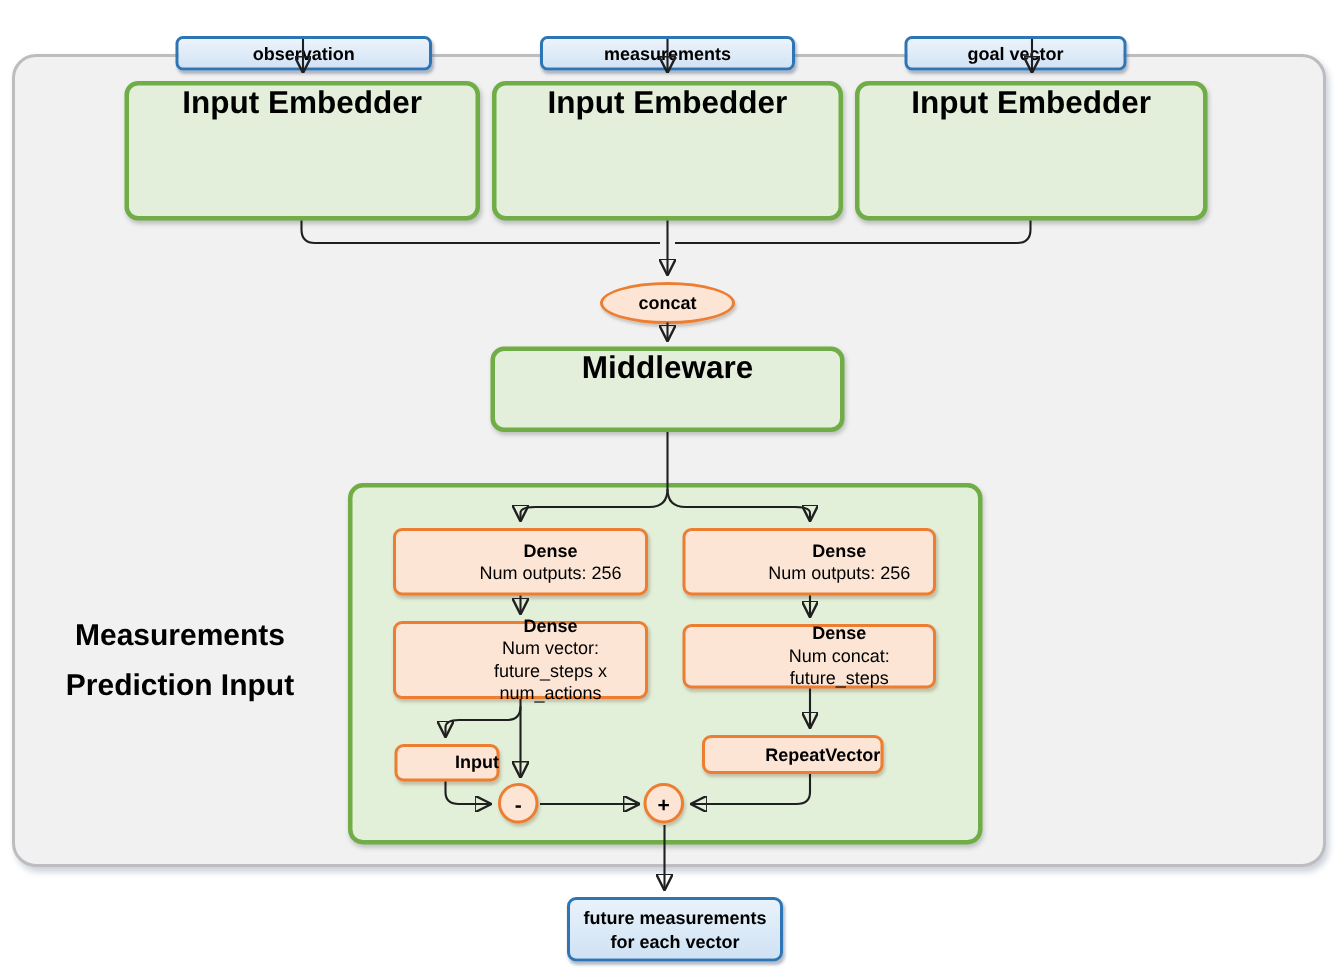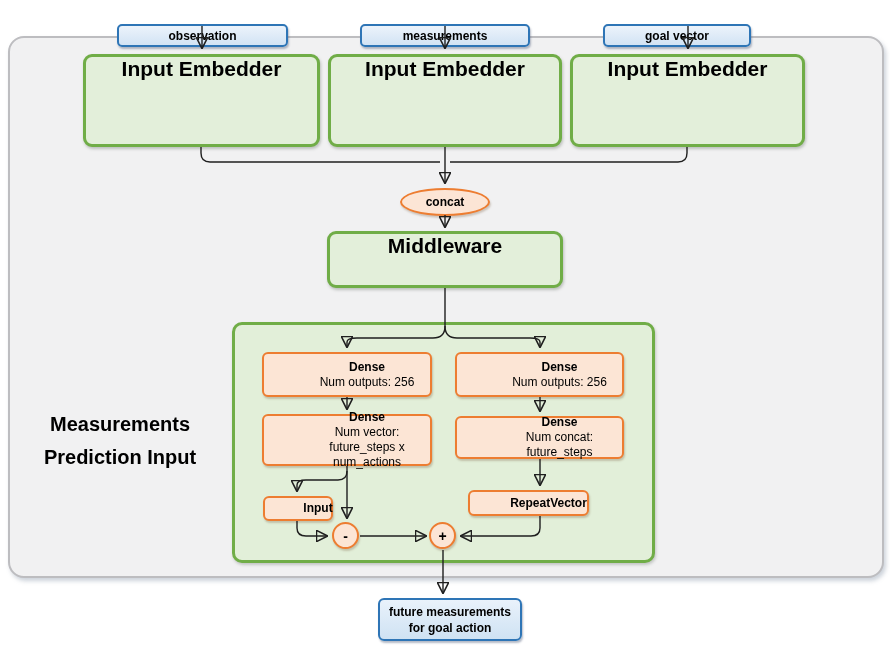--- a/index.html
+++ b/index.html
@@ -177,21 +177,21 @@
 
   <div class="abs node-circle" style="left:332px; top:522px;">
     <span>-</span>
   </div>
   <div class="abs node-circle" style="left:429px; top:522px;">
     <span>+</span>
   </div>
 
   <div class="abs out-box">
     <div>future measurements</div>
-    <div>for goal action</div>
+    <div>for each vector</div>
   </div>
 
   <svg class="connectors" viewBox="0 0 890 650" xmlns="http://www.w3.org/2000/svg">
     <defs>
       <marker id="arr" viewBox="0 0 10 10" refX="8.5" refY="5" markerWidth="8" markerHeight="8" orient="auto-start-reverse">
         <path d="M0,0 L10,5 L0,10 Z" fill="#111" stroke="none"></path>
       </marker>
     </defs>
 
     <path d="M202,26 V47" marker-end="url(#arr)"></path>

